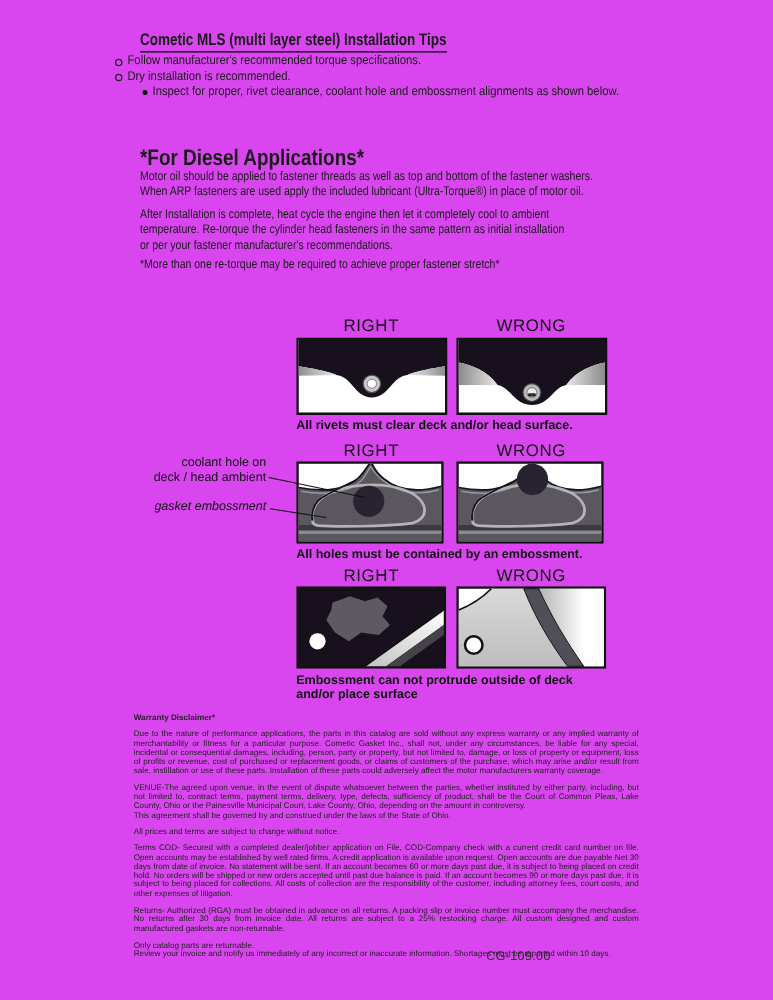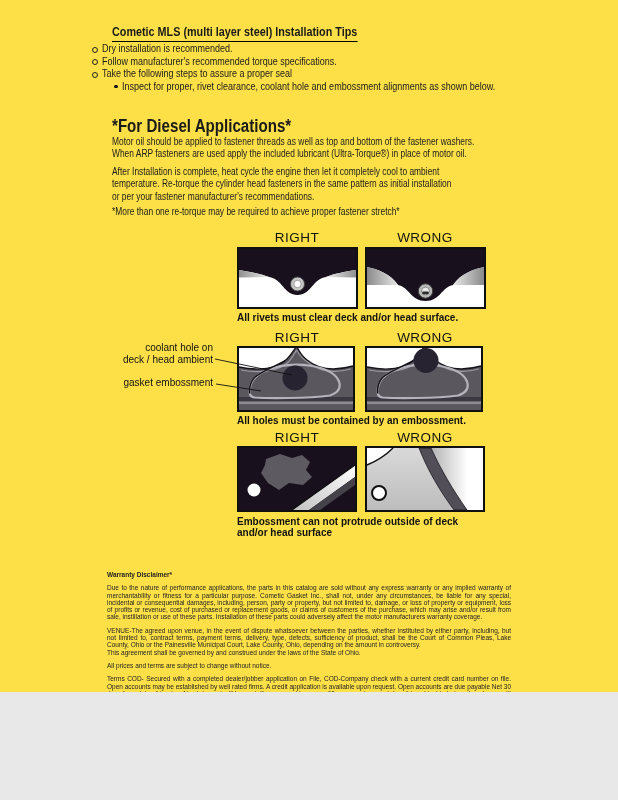--- a/index.html
+++ b/index.html
@@ -1,17 +1,17 @@
 <!DOCTYPE html>
 <html><head>
 <meta charset="utf-8">
 <style>
   html,body{margin:0;padding:0;background:#e8e8e8;}
   .page{
-    position:relative;width:618px;height:692px;background:#fde047;
+    position:relative;width:618px;height:800px;background:#d946ef;
     font-family:"Liberation Sans","DejaVu Sans",sans-serif;color:#1a1a1a;
     overflow:hidden;margin:0 auto;
   }
   .abs{position:absolute;}
   
   .title{left:112px;top:24px;font-size:13.5px;font-weight:bold;white-space:nowrap;}
   .title span{display:inline-block;border-bottom:1.6px solid #000;padding-bottom:2px;
     transform:scaleX(0.8);transform-origin:0 50%;}
   
   .tips{left:92px;top:43px;width:520px;font-size:10px;line-height:12.5px;}
@@ -19,31 +19,31 @@
   .brow.sub{margin-left:22px;}
   .ob{flex:none;width:4px;height:4px;border:1px solid #222;border-radius:50%;margin:3.5px 4px 0 0;}
   .fb{flex:none;width:3.6px;height:3.6px;background:#111;border-radius:50%;margin:4px 4px 0 0;}
   .c9{transform:scaleX(0.9);transform-origin:0 0;}
   .c84{transform:scaleX(0.84);transform-origin:0 0;}
   
   .dheading{left:112px;top:116px;font-size:18px;font-weight:bold;white-space:nowrap;}
   .para{left:112px;width:470px;font-size:10px;line-height:12.3px;white-space:pre-line;}
   .p1{top:136px;} .p2{top:166px;} .p3{top:206px;}
   
-  .dgrow{left:0;width:618px;}
+  .dgrow{left:0;width:618px;margin-top:23px;}
   .row1{top:230px;height:100px;} .row2{top:330px;height:103px;} .row3{top:430px;height:115px;}
   .dglabel{position:absolute;width:120px;text-align:center;font-size:13.5px;letter-spacing:.5px;color:#111;}
   .lab-l{left:237px;top:0;} .lab-r{left:365px;top:0;}
   .panel{position:absolute;display:block;}
   .pan-l{left:237px;} .pan-r{left:365px;}
   .row1 .panel{top:17px;} .row2 .panel{top:16px;} .row3 .panel{top:16px;}
   .caption{position:absolute;left:237px;font-size:10px;color:#111;white-space:pre-line;font-weight:bold;}
   .row1 .caption{top:82px;} .row2 .caption{top:85px;text-align:center;} .row3 .caption{top:86px;width:250px;}
   .ann{position:absolute;left:60px;width:153px;text-align:right;font-size:10px;line-height:11.5px;color:#111;}
-  .ann1{top:12px;} .ann2{top:47px;}
+  .ann1{top:12px;} .ann2{top:47px;font-style:italic;}
   .ptr{position:absolute;left:0;top:0;pointer-events:none;}
   
   .disc{left:107px;top:571px;width:404px;font-size:6.5px;line-height:7.3px;color:#222;text-align:justify;}
   .disc .hd{font-weight:bold;margin-bottom:6px;text-align:left;}
   .disc .blk{margin-bottom:6px;}
   .disc .nl{margin-bottom:0;}
   
   .footcode{left:389px;top:760px;font-size:10px;letter-spacing:.3px;color:#2a2a2a;}
 </style>
 </head>
@@ -51,29 +51,25 @@
 
 <div class="page">
 
   <div class="abs title">
     <span>Cometic MLS (multi layer steel) Installation Tips</span>
   </div>
 
   <div class="abs tips">
     <div class="brow">
       <span class="ob"></span>
-      <span class="c9">Dry installation is recommended.</span>
+      <span class="c9">Follow manufacturer's recommended torque specifications.</span>
     </div>
     <div class="brow">
       <span class="ob"></span>
-      <span class="c9">Follow manufacturer's recommended torque specifications.</span>
-    </div>
-    <div class="brow">
-      <span class="ob"></span>
-      <span class="c9">Take the following steps to assure a proper seal</span>
+      <span class="c9">Dry installation is recommended.</span>
     </div>
     <div class="brow sub">
       <span class="fb"></span>
       <span class="c9">Inspect for proper, rivet clearance, coolant hole and embossment alignments as shown below.</span>
     </div>
   </div>
 
   <div class="abs dheading">
     <span class="c84" style="display:inline-block">*For Diesel Applications*</span>
   </div>
@@ -204,21 +200,21 @@
       </defs>
       <rect x="1" y="1" width="118" height="64" fill="#ffffff" stroke="#101010" stroke-width="2"></rect>
       <path d="M66,2 L118,2 L118,64 L102,64 C88,44 76,24 66,2 Z" fill="url(#gF2)"></path>
       <path d="M28,2 L54,2 C63,25 75,45 89,64 L2,64 L2,19 C12,15 21,9 28,2 Z" fill="url(#gF1)"></path>
       <path d="M54,2 L66,2 C76,24 88,44 102,64 L89,64 C75,45 63,25 54,2 Z" fill="#514e57" stroke="#17151c" stroke-width="0.8"></path>
       <path d="M28,2 C21,9 12,15 2,19" stroke="#101010" stroke-width="1.4" fill="none"></path>
       <circle cx="14" cy="47" r="7" fill="#ffffff" stroke="#101010" stroke-width="2"></circle>
     </svg>
 
     <div class="caption">Embossment can not protrude outside of deck
-and/or head surface</div>
+and/or place surface</div>
   </div>
 
   <div class="abs disc">
     <div class="hd">Warranty Disclaimer*</div>
     <div class="blk">Due to the nature of performance applications, the parts in this catalog are sold without any express warranty or any implied warranty of merchantability or fitness for a particular purpose.  Cometic Gasket Inc., shall not, under any circumstances, be liable for any special, incidental or consequential damages, including, person, party or property, but not limited to, damage, or loss of property or equipment, loss of profits or revenue, cost of purchased or replacement goods, or claims of customers of the purchase, which may arise and/or result from sale, instillation or use of these parts.  Installation of these parts could adversely affect the motor manufacturers warranty coverage.</div>
     <div class="blk nl">VENUE-The agreed upon venue, in the event of dispute whatsoever between the parties, whether instituted by either party, including, but not limited to, contract terms, payment terms, delivery, type, defects, sufficiency of product, shall be the Court of Common Pleas, Lake County, Ohio or the Painesville Municipal Court, Lake County, Ohio, depending on the amount in controversy.</div>
     <div class="blk">This agreement shall be governed by and construed under the laws of the State of Ohio.</div>
     <div class="blk">All prices and terms are subject to change without notice.</div>
     <div class="blk">Terms COD- Secured with a completed dealer/jobber application on File, COD-Company check with a current credit card number on file.  Open accounts may be established by well rated firms.  A credit application is available upon request.  Open accounts are due payable Net 30 days from date of invoice.  No statement will be sent.  If an account becomes 60 or more days past due, it is subject to being placed on credit hold.  No orders will be shipped or new orders accepted until past due balance is paid.  If an account becomes 90 or more days past due, it is subject to being placed for collections.  All costs of collection are the responsibility of the customer, including attorney fees, court costs, and other expenses of litigation.</div>
     <div class="blk">Returns- Authorized (RGA) must be obtained in advance on all returns.  A packing slip or invoice number must accompany the merchandise.  No returns after 30 days from invoice date.  All returns are subject to a 25% restocking charge.  All custom designed and custom manufactured gaskets are non-returnable.</div>

